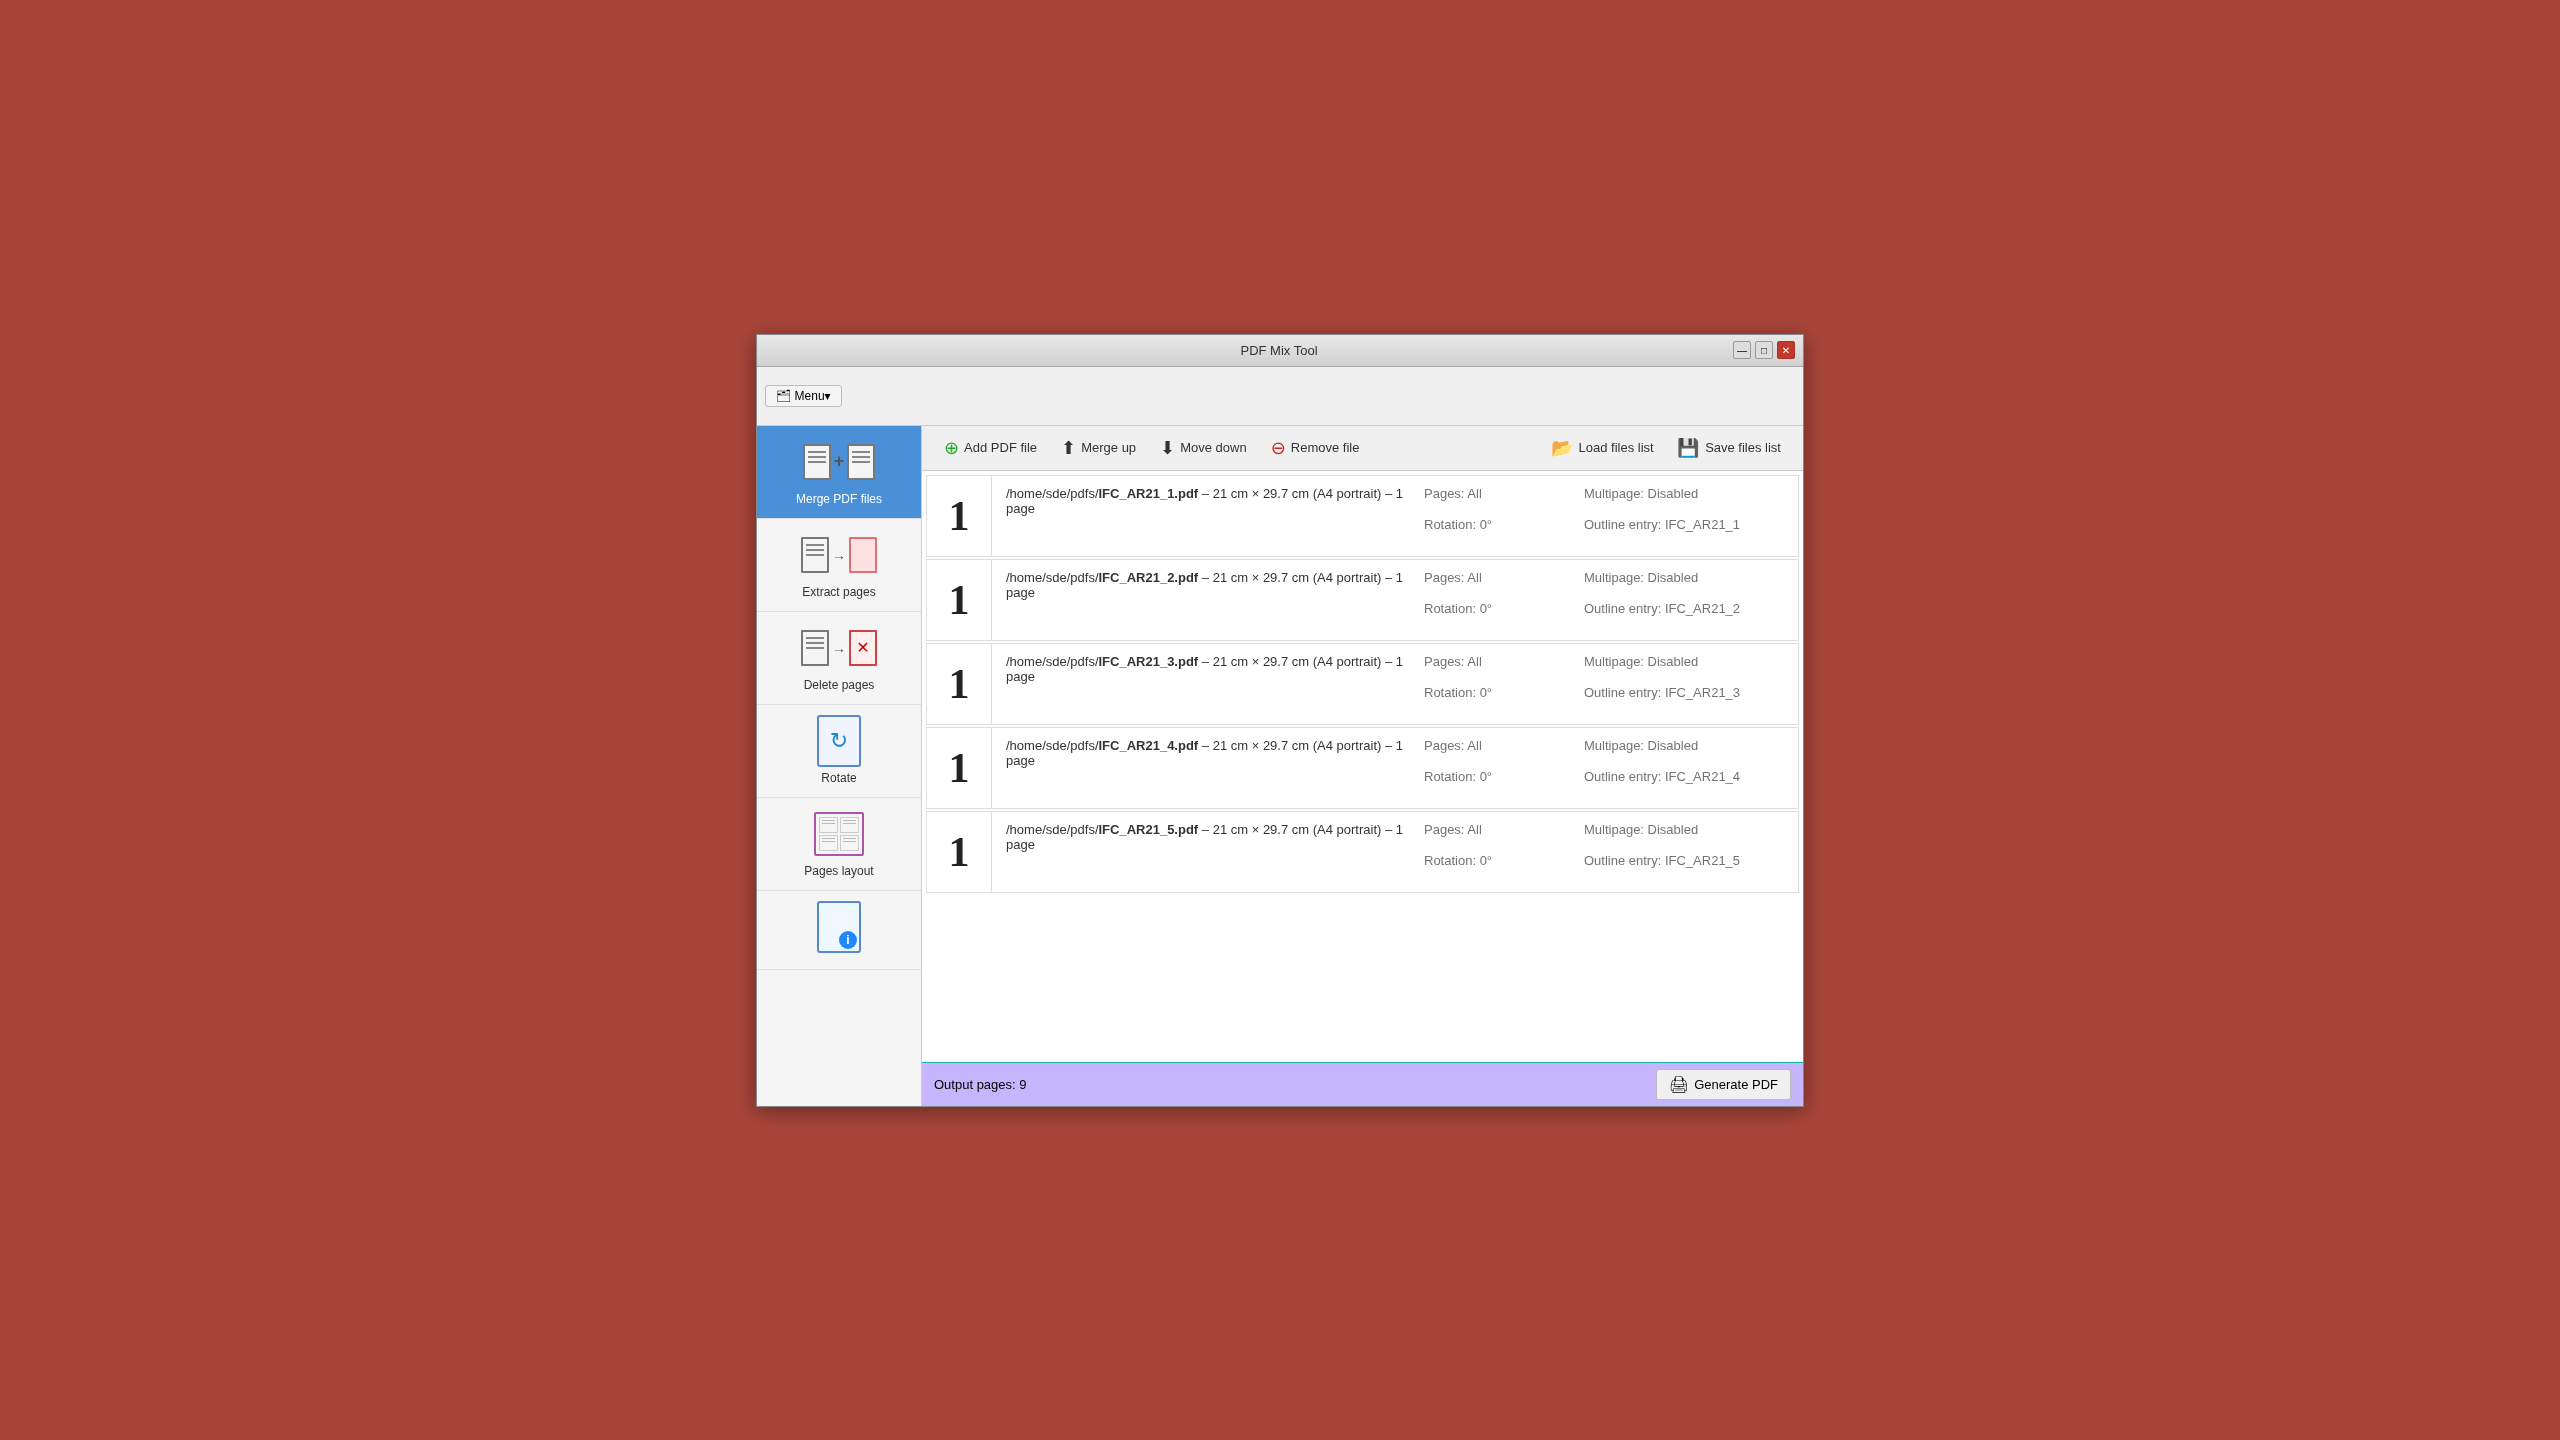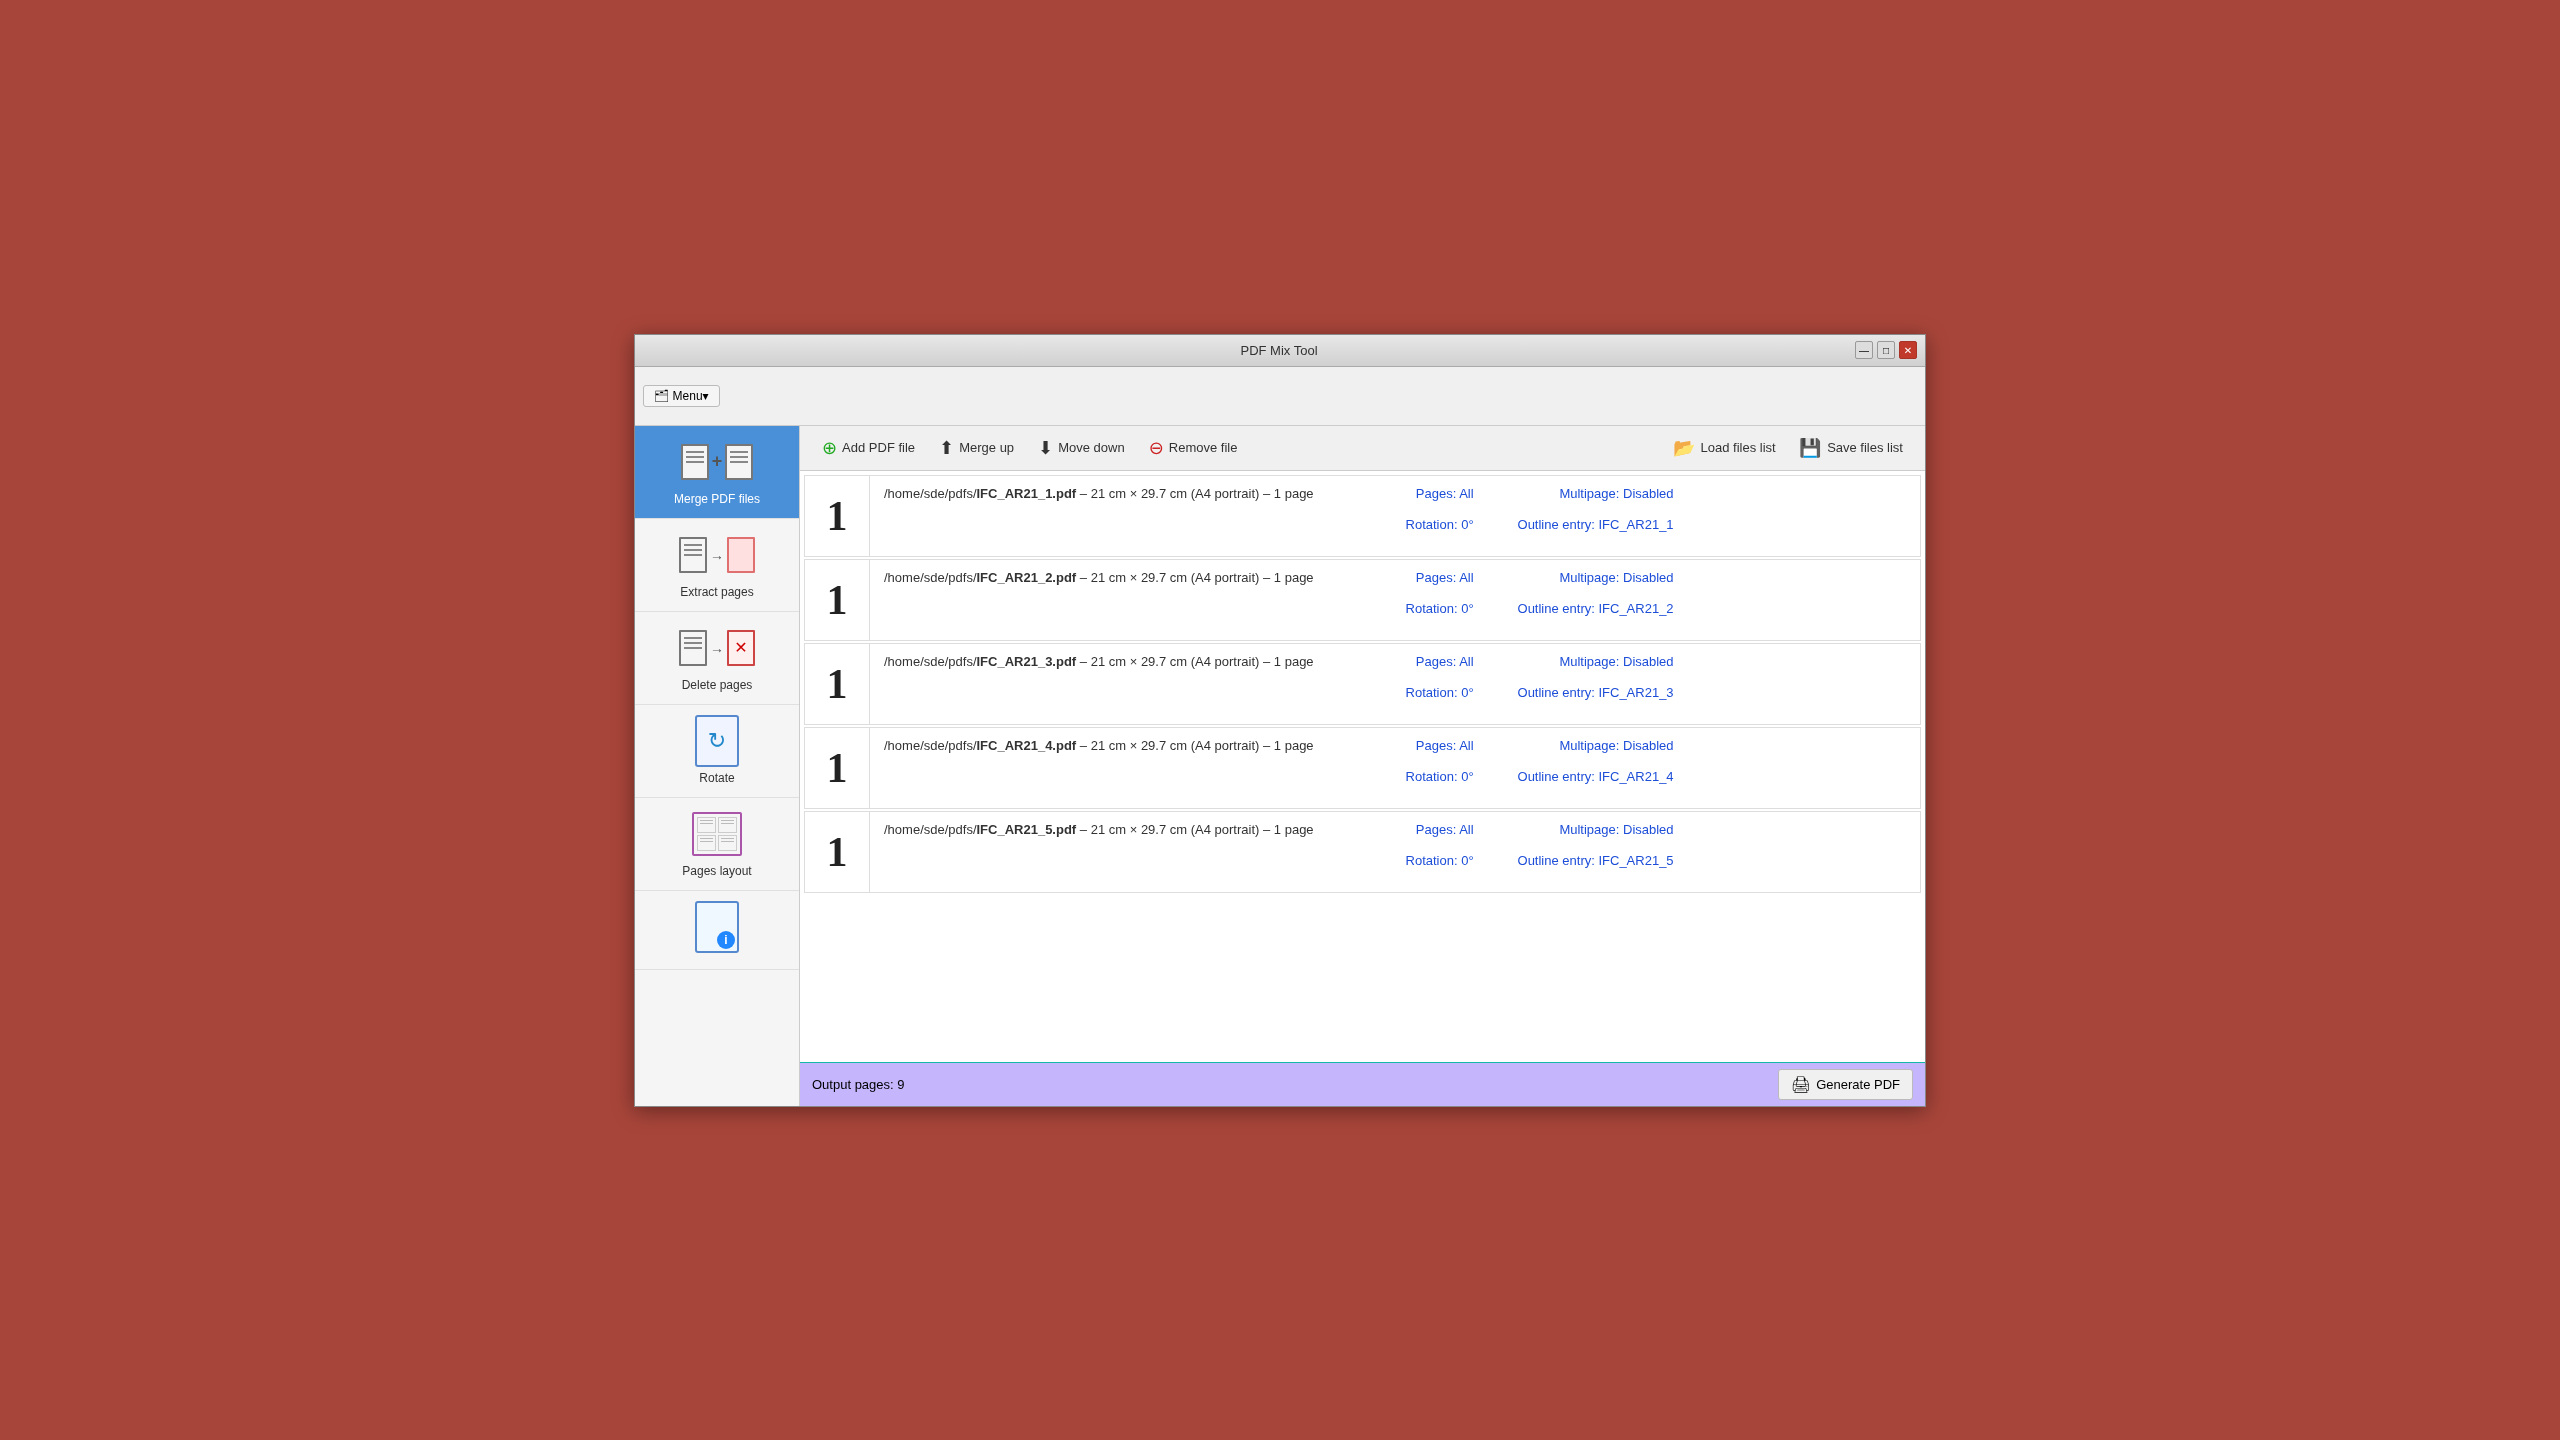--- a/index.html
+++ b/index.html
@@ -5,21 +5,21 @@
     * { box-sizing: border-box; margin: 0; padding: 0; }
     body {
       background-color: #a8453a;
       display: flex;
       justify-content: center;
       align-items: center;
       min-height: 100vh;
       font-family: 'Segoe UI', Arial, sans-serif;
     }
     .window {
-      width: 1292px;
+      width: 1048px;
       background: #f0f0f0;
       border: 1px solid #888;
       box-shadow: 0 4px 20px rgba(0,0,0,0.4);
     }
     .titlebar {
       background: linear-gradient(to bottom, #e8e8e8, #d0d0d0);
       padding: 0 8px;
       height: 32px;
       display: flex;
       align-items: center;
@@ -172,23 +172,22 @@
       margin-bottom: 5px;
       color: #333;
     }
     .file-path .bold {
       font-weight: bold;
     }
     .file-meta {
       display: grid;
       grid-template-columns: 160px 200px;
       gap: 2px 0;
-      color: #1d4ed8;
+      color: #737373;
       font-size: 13px;
-      text-align: right;
     }
     .statusbar {
       background: #c4b5fd;
       border-top: 1px solid #14b8a6;
       padding: 6px 12px;
       display: flex;
       justify-content: space-between;
       align-items: center;
       font-size: 13px;
     }

